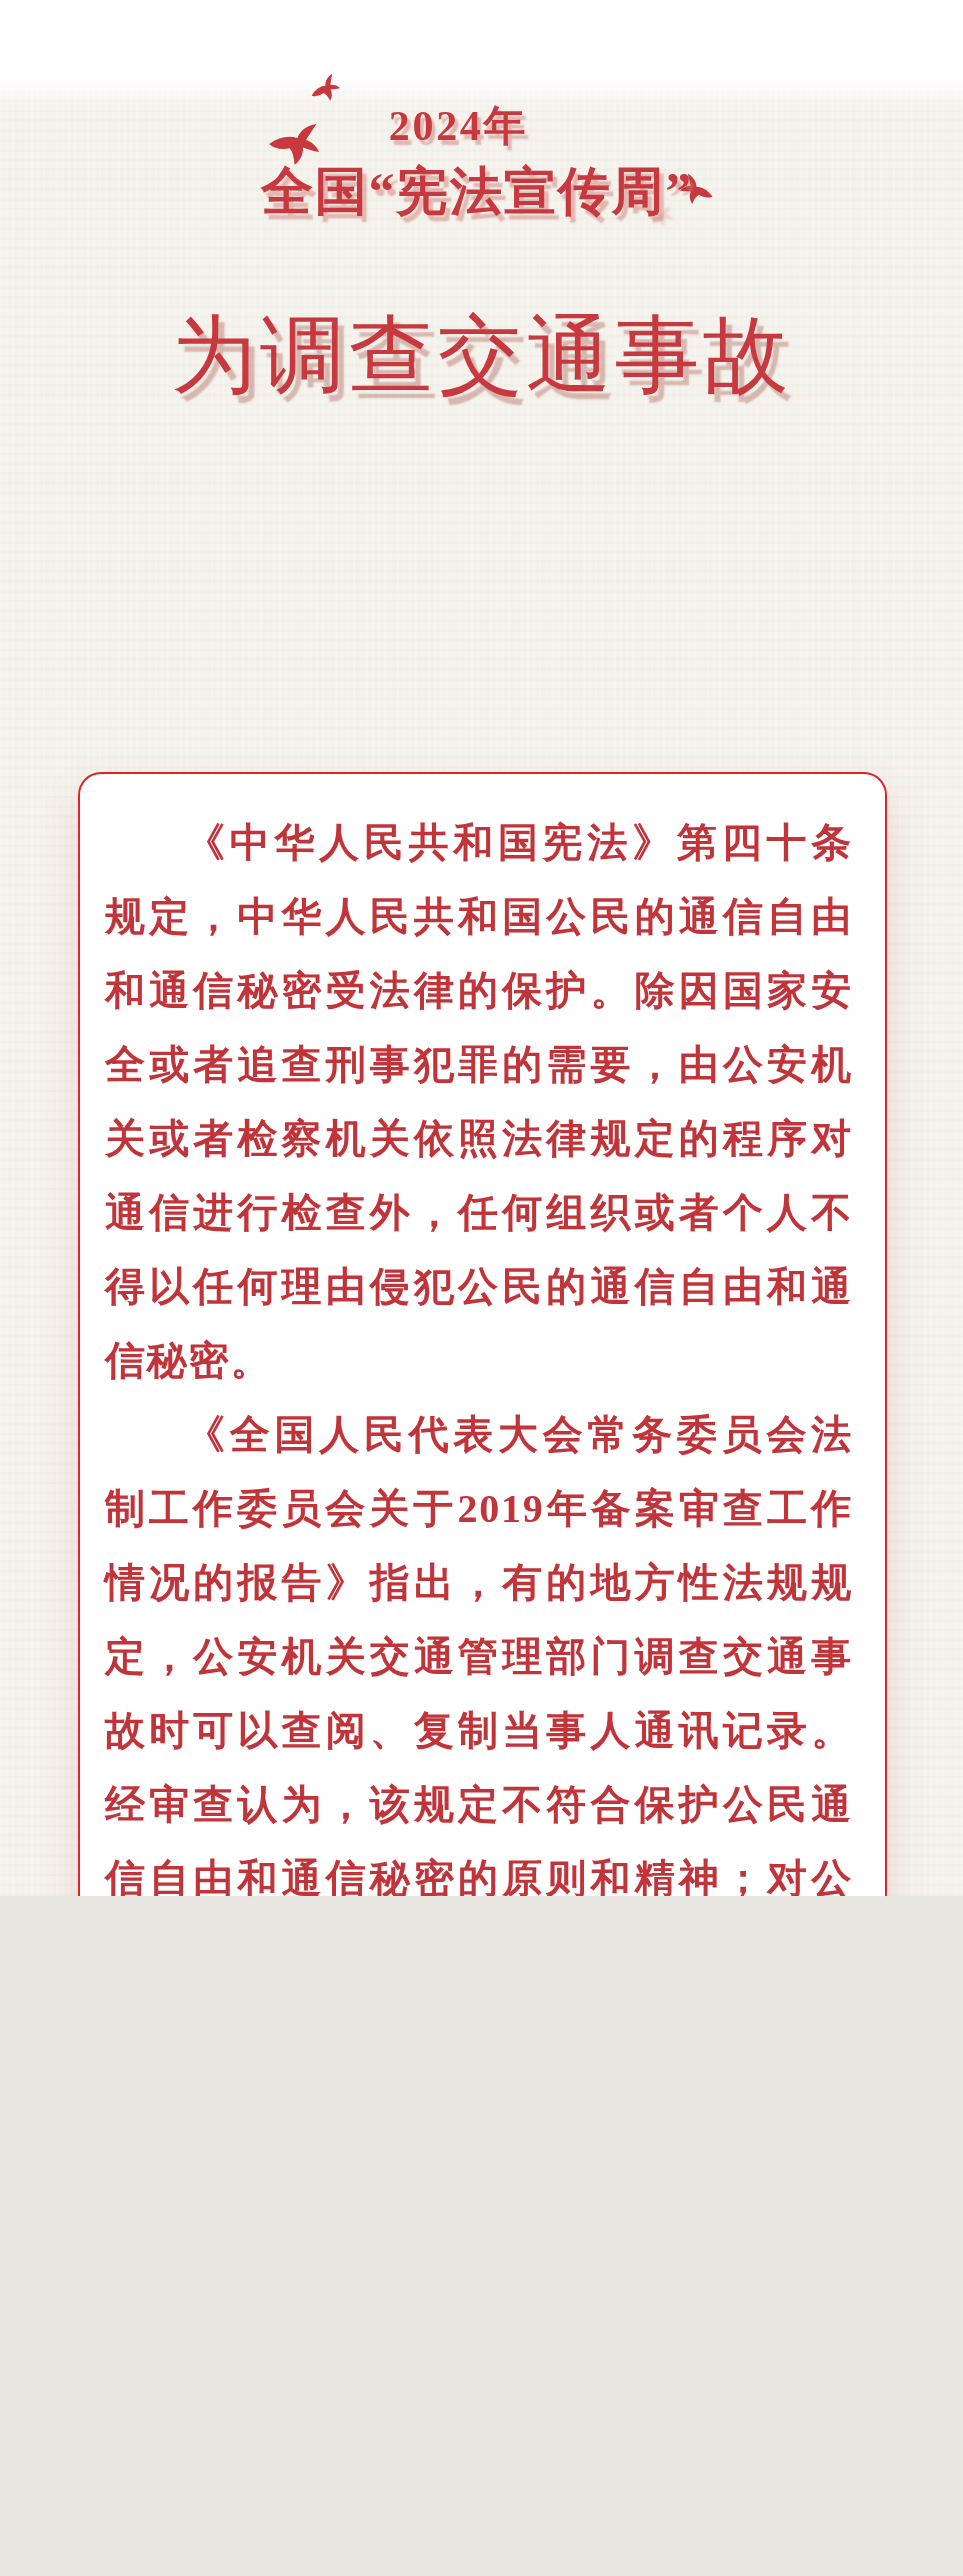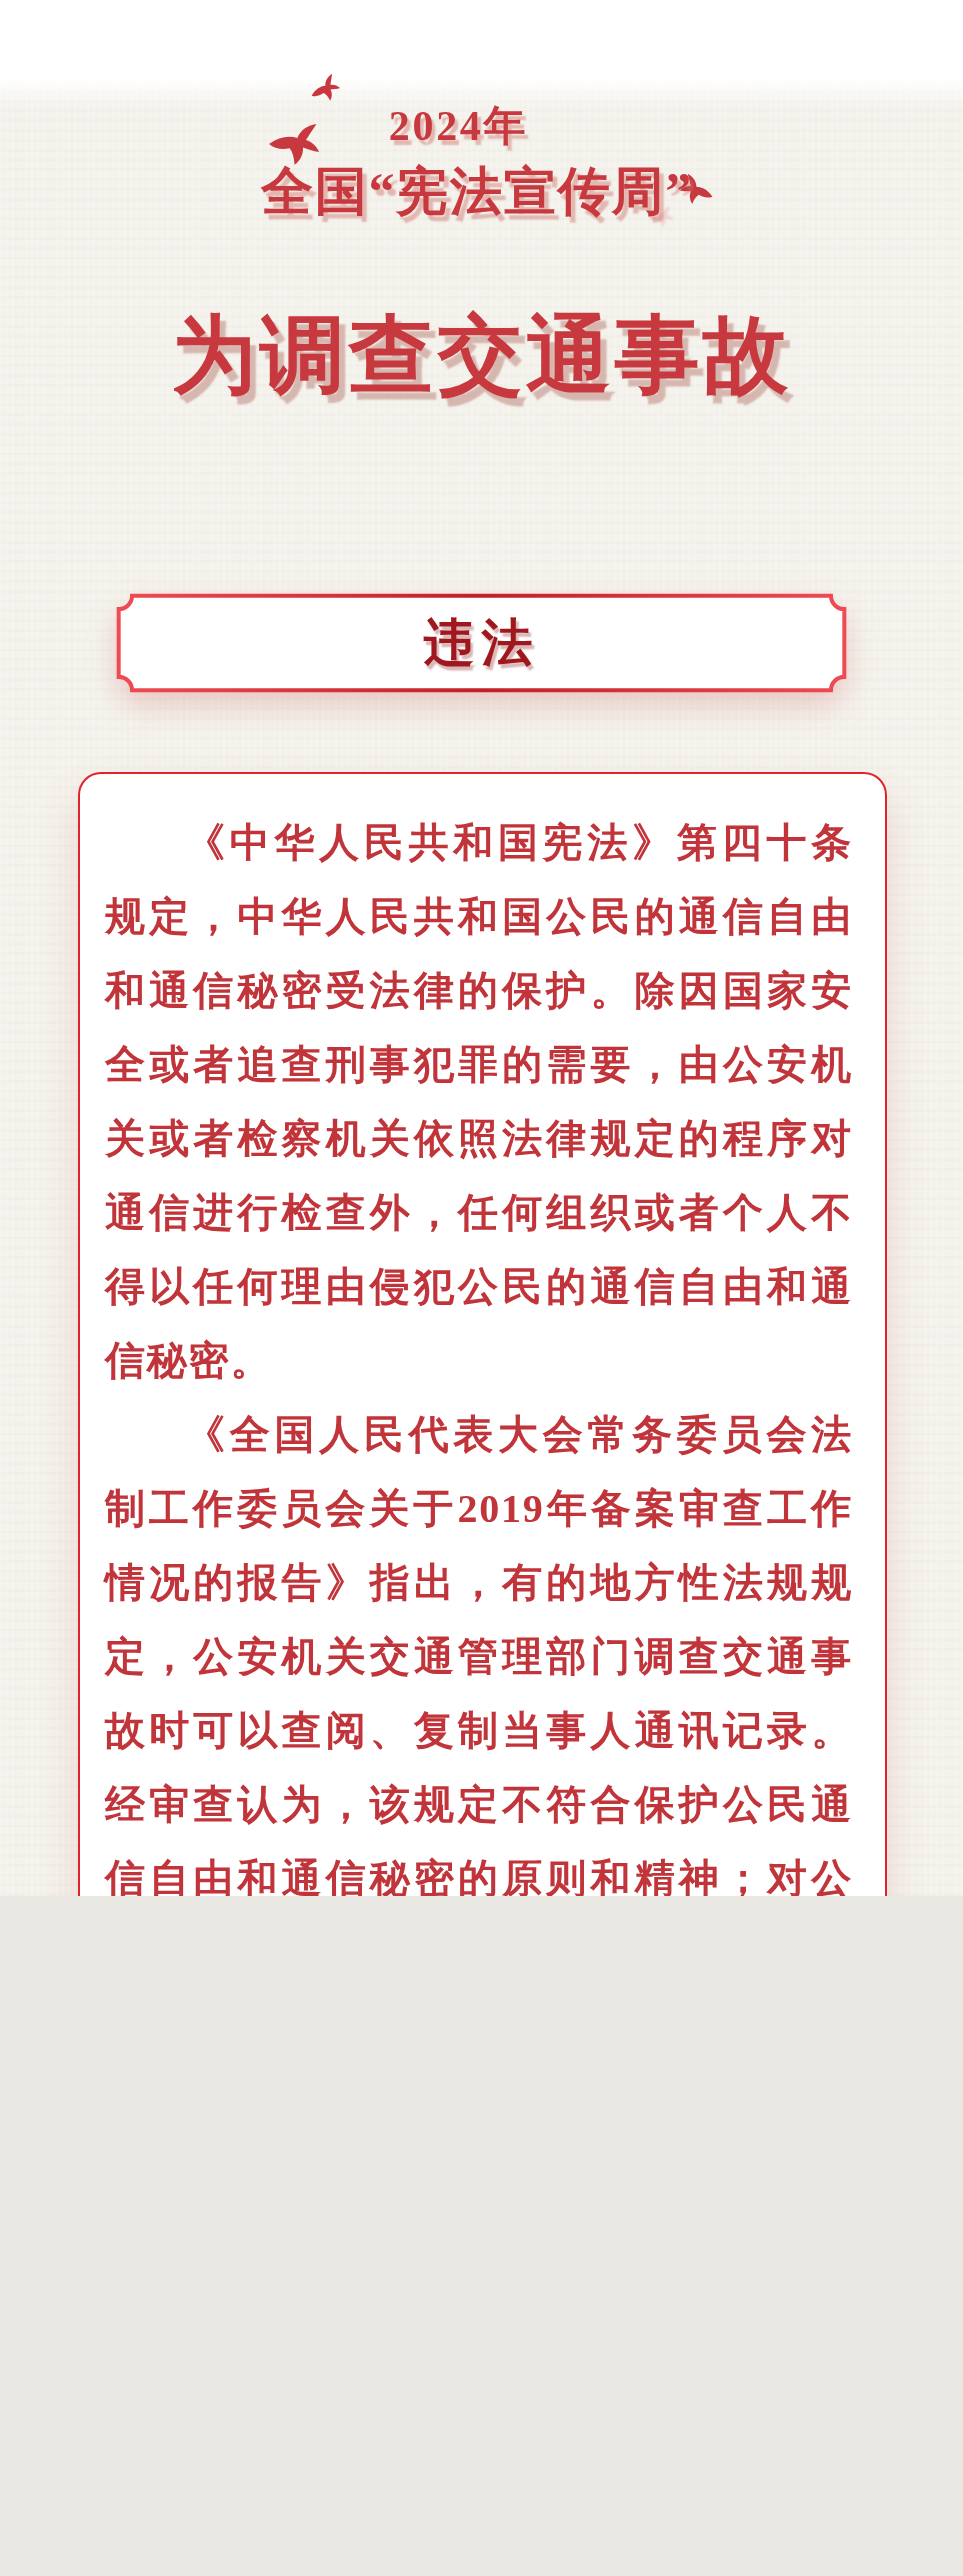--- a/index.html
+++ b/index.html
@@ -33,21 +33,21 @@
   .dove{position:absolute;z-index:2;color:var(--primary-red,#c8393f);}
   .dove svg{display:block;width:100%;height:100%;fill:currentColor;}
   .dove-small{left:310px;top:75px;width:32px;height:30px;transform:rotate(-18deg);}
   .dove-large{left:268px;top:118px;width:55px;height:54px;transform:rotate(6deg);}
   .dove-right{left:678px;top:175px;width:36px;height:33px;transform:rotate(14deg) scaleX(-1);}
   .dove-faint{left:648px;top:205px;width:27px;height:25px;opacity:.16;filter:blur(0.9px);}
 
   
   .title{
     position:absolute;top:303px;left:0;right:0;margin:0;text-align:center;z-index:2;
-    font-size:85px;line-height:105px;font-weight:bold;letter-spacing:3.6px;
+    font-size:85px;line-height:105px;font-weight:normal;letter-spacing:3.6px;
     color:var(--primary-red,#c8393f);
     text-shadow:6.2px 8px 1.8px rgba(190,135,125,.55);
   }
 
   
   .badge{position:absolute;left:116px;top:593px;width:731px;height:100px;z-index:2;}
   .badge svg{position:absolute;inset:0;width:100%;height:100%;
     filter:drop-shadow(0 14.3px 14.3px rgba(205,95,95,.28));}
   .badge-label{
     position:absolute;inset:0;display:flex;align-items:center;justify-content:center;
@@ -115,33 +115,20 @@
     <svg viewBox="0 0 100 90" aria-hidden="true">
       <path d="M2,48 C18,34 36,28 52,32 C56,18 66,8 84,3 C77,16 72,26 68,34 C79,36 88,43 94,53 C83,53 72,50 64,48 C66,60 62,72 52,81 C50,68 46,58 40,52 C26,57 12,55 2,48 Z"></path>
     </svg>
   </span>
 
   <div class="year">2024年</div>
   <div class="campaign">全国“宪法宣传周”</div>
 
   <h1 class="title"><span>为调查交通事故</span><br></h1>
 
-  <div class="badge">
-    <svg viewBox="0 0 820 112" aria-hidden="true">
-      <defs>
-        <linearGradient id="bG" x1="0" y1="0" x2="1" y2="0">
-          <stop offset="0" stop-color="#ef4b52"></stop>
-          <stop offset="0.5" stop-color="#c21f27"></stop>
-          <stop offset="1" stop-color="#ef4b52"></stop>
-        </linearGradient>
-      </defs>
-      <path d="M18,3 H802 A15,15 0 0 0 817,18 V94 A15,15 0 0 0 802,109 H18 A15,15 0 0 0 3,94 V18 A15,15 0 0 0 18,3 Z" fill="#ffffff" stroke="url(#bG)" stroke-width="4.5"></path>
-    </svg>
-    <div class="badge-label">违法</div>
-  </div>
 
   <div class="card">
     <p>《中华人民共和国宪法》第四十条规定，中华人民共和国公民的通信自由和通信秘密受法律的保护。除因国家安全或者追查刑事犯罪的需要，由公安机关或者检察机关依照法律规定的程序对通信进行检查外，任何组织或者个人不得以任何理由侵犯公民的通信自由和通信秘密。</p>
     <p>《全国人民代表大会常务委员会法制工作委员会关于2019年备案审查工作情况的报告》指出，有的地方性法规规定，公安机关交通管理部门调查交通事故时可以查阅、复制当事人通讯记录。经审查认为，该规定不符合保护公民通信自由和通信秘密的原则和精神；对公民通信自由和通信秘密保护的例外只能是在特定情形下由法律作出规定，有关地方性法规所作的规定已超越立法权限。经向制定机关指出后，有关规定已经修改。</p>
   </div>
 
   <div class="bottom">
     <svg viewBox="0 0 1080 333" aria-hidden="true">
 
       <g stroke="#c08484" stroke-width="2.4" fill="none" opacity="0.6">

